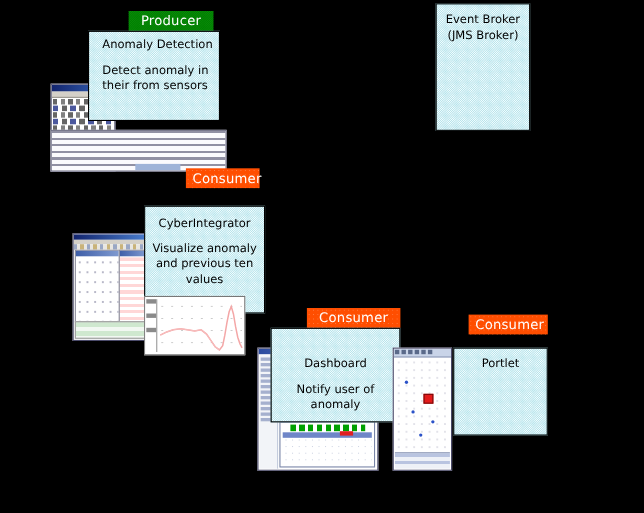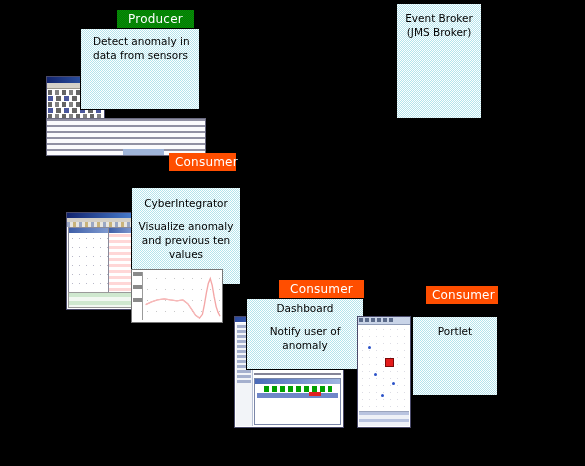--- a/index.html
+++ b/index.html
@@ -145,22 +145,23 @@
 
   <div class="shot" style="left:46px;top:118px;width:160px;height:38px;border-color:#6a6a80;background:#fbfbfd;">
     <div style="position:absolute;inset:0;
       background:repeating-linear-gradient(180deg,#3a3a5a 0 2px,transparent 2px 6px);opacity:.55;"></div>
     <div style="position:absolute;left:48%;bottom:0;width:26%;height:6px;background:#9fb4d8;"></div>
   </div>
 
   <div class="node">
     <div class="node-header hdr-producer" style="left:117px;top:10px;width:77px;height:18px;line-height:18px;">Producer</div>
     <div class="node-body" style="left:80px;top:28px;width:120px;height:82px;text-align:left;padding-left:12px;">
+      <p class="node-title">Anomaly Detection</p>
       <p class="node-desc" style="white-space:pre-line;">Detect anomaly in
-data from sensors</p>
+their from sensors</p>
     </div>
   </div>
 
   <div class="node">
     <div class="node-body" style="left:396px;top:3px;width:86px;height:116px;padding-top:7px;">
       <p class="node-title" style="white-space:pre-line;margin-bottom:11px;">Event Broker
 (JMS Broker)</p>
     </div>
   </div>
 
@@ -230,21 +231,21 @@
         <div class="dash-green"></div>
         <div class="dash-thead"></div>
         <div class="dash-rows"></div>
         <div class="dash-red"></div>
       </div>
     </div>
   </div>
 
   <div class="node">
     <div class="node-header hdr-consumer" style="left:279px;top:280px;width:85px;height:18px;line-height:18px;">Consumer</div>
-    <div class="node-body" style="left:246px;top:298px;width:118px;height:72px;padding-top:2px;">
+    <div class="node-body" style="left:246px;top:298px;width:118px;height:86px;padding-top:25px;">
       <p class="node-title">Dashboard</p>
       <p class="node-desc" style="white-space:pre-line;">Notify user of
 anomaly</p>
     </div>
   </div>
 
   <div class="shot" style="left:357px;top:316px;width:54px;height:112px;">
     <div class="map-top">
       <i></i><i></i><i></i><i></i><i></i><i></i>
     </div>

